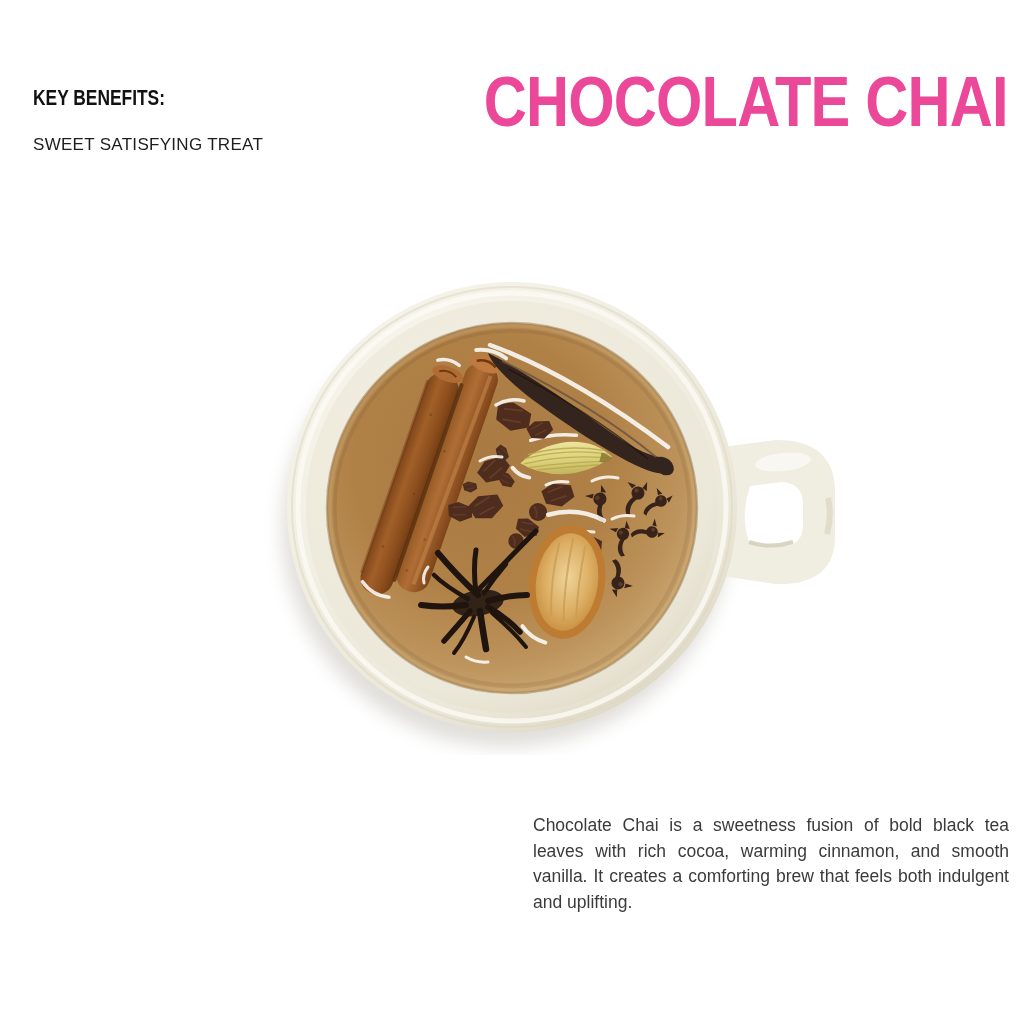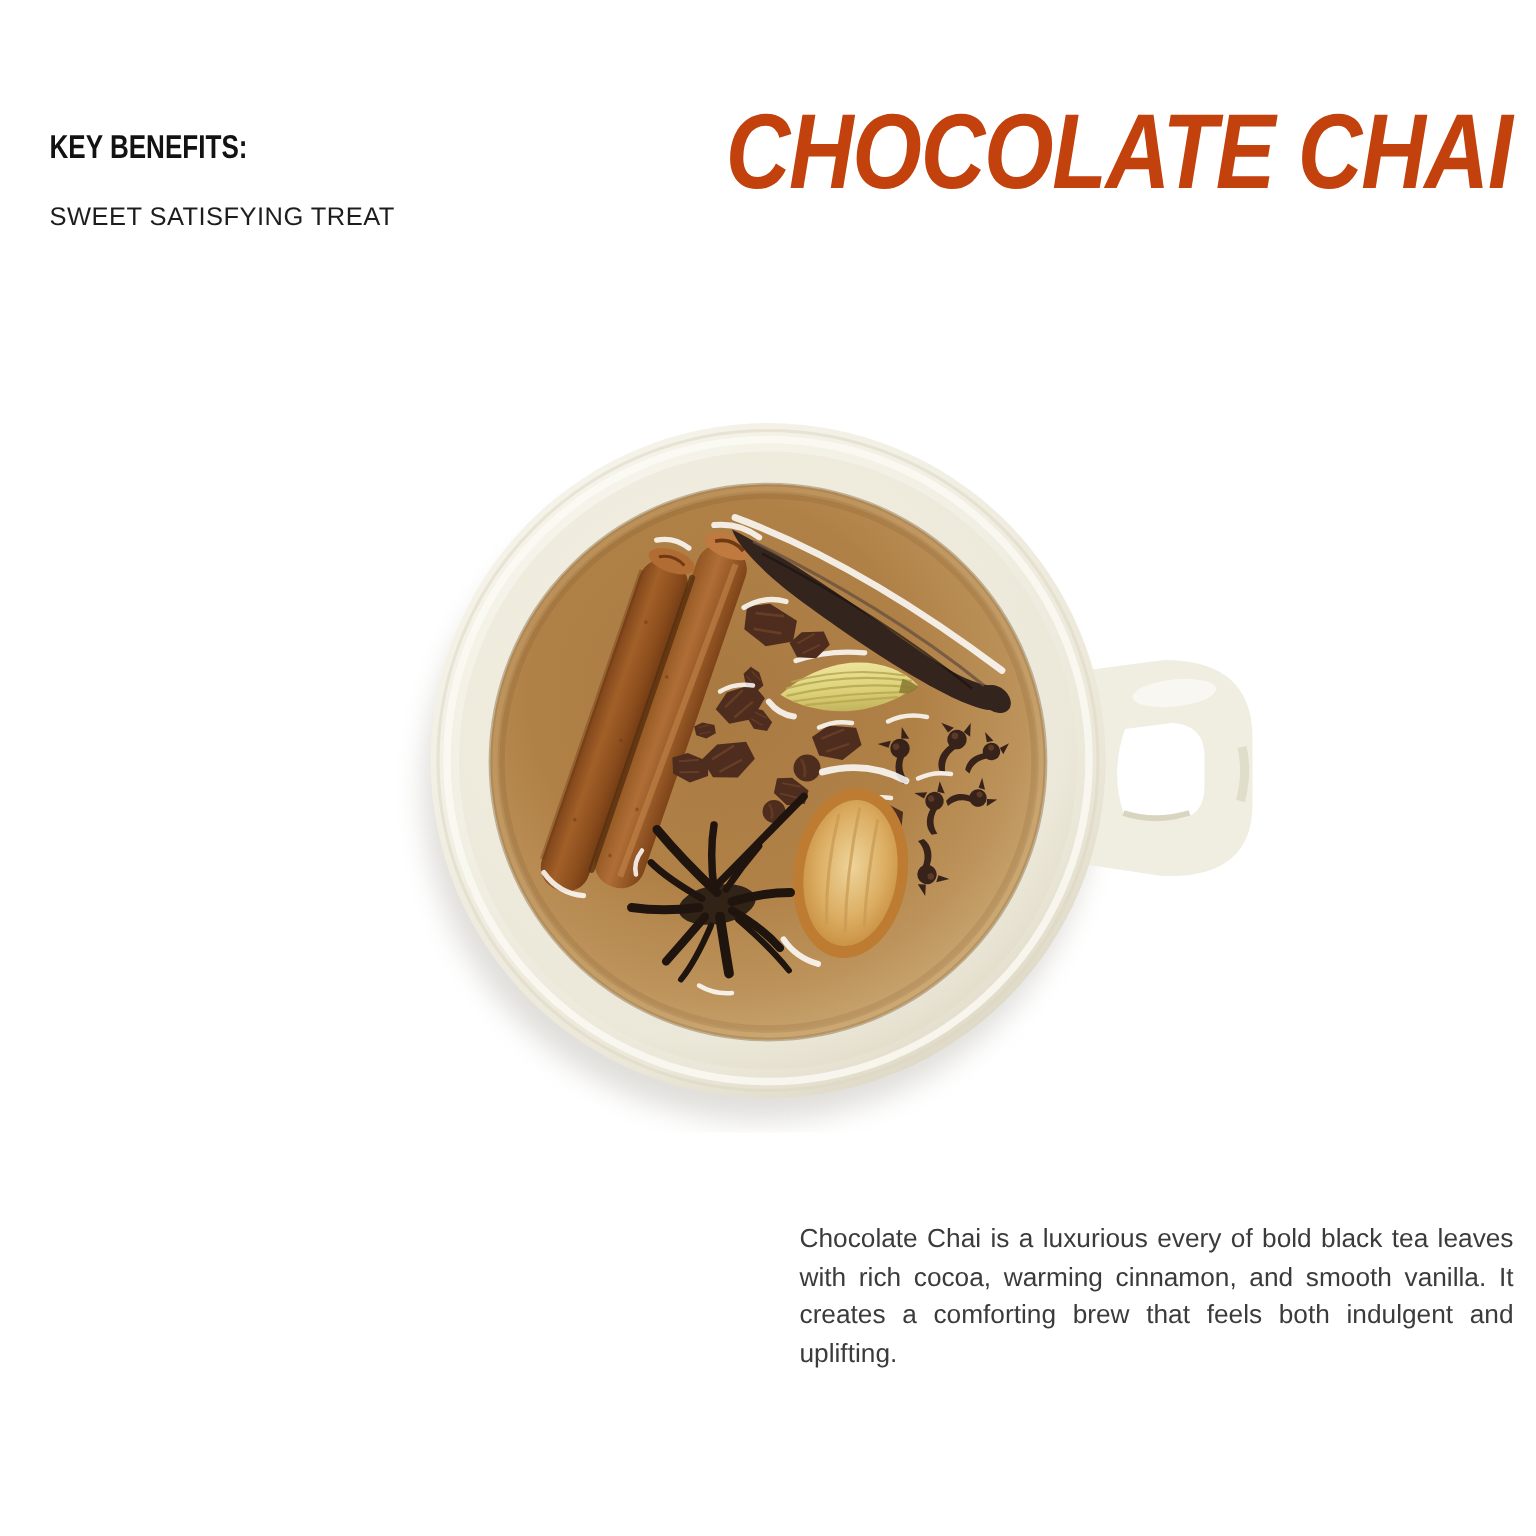--- a/index.html
+++ b/index.html
@@ -5,22 +5,22 @@
   html,body{margin:0;padding:0;}
   body{
     width:1024px;height:1024px;position:relative;overflow:hidden;
     background:#ffffff;
     font-family:"Liberation Sans",sans-serif;
     color:#111;
   }
   
   .title{
     position:absolute;top:18px;right:16px;
-    font-size:71px;line-height:1;font-weight:bold;color:#c2410c;
-    white-space:nowrap;font-style:italic;
+    font-size:71px;line-height:1;font-weight:bold;color:#ec4899;
+    white-space:nowrap;
   }
   .title .cond{
     display:inline-block;transform:scaleX(.84);transform-origin:100% 50%;
     letter-spacing:-1px;
   }
   
   .benefits{position:absolute;left:33px;top:86px;width:430px;}
   .benefits h2{
     margin:0;font-size:22px;line-height:1.1;font-weight:bold;color:#121212;
     white-space:nowrap;
@@ -246,14 +246,14 @@
     <path class="s-tea" stroke-width="4.5" d="M228,334 C214,326 202,318 194,310"></path>
     <path class="s-tea" stroke-width="4" d="M252,348 C266,360 278,372 286,382"></path>
     <path class="s-tea" stroke-width="4" d="M234,352 C228,366 222,378 214,388"></path>
     <path class="glint" d="M188,302 q-6,8 -4,16" stroke-width="3" opacity=".7"></path>
     <path class="glint" d="M226,392 q10,6 22,5" stroke-width="3" opacity=".65"></path>
   </g>
 </svg>
 </div>
 
 <section class="description">
-  <p>Chocolate Chai is a luxurious every of bold black tea leaves with rich cocoa, warming cinnamon, and smooth vanilla. It creates a comforting brew that feels both indulgent and uplifting.</p>
+  <p>Chocolate Chai is a sweetness fusion of bold black tea leaves with rich cocoa, warming cinnamon, and smooth vanilla. It creates a comforting brew that feels both indulgent and uplifting.</p>
 </section>
 
 </body></html>

